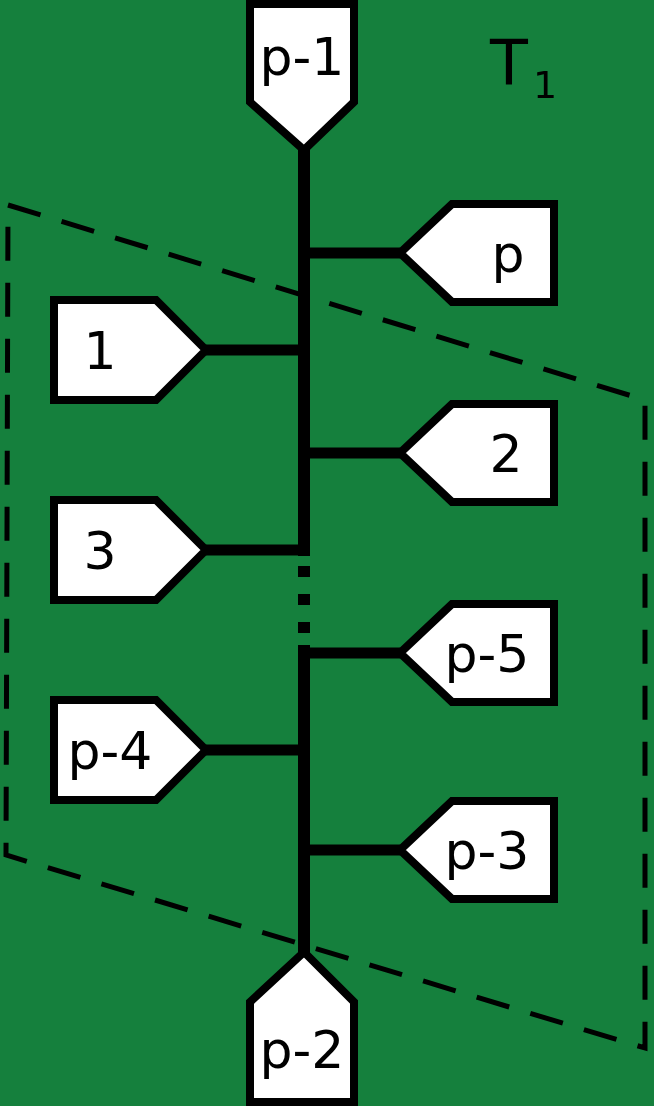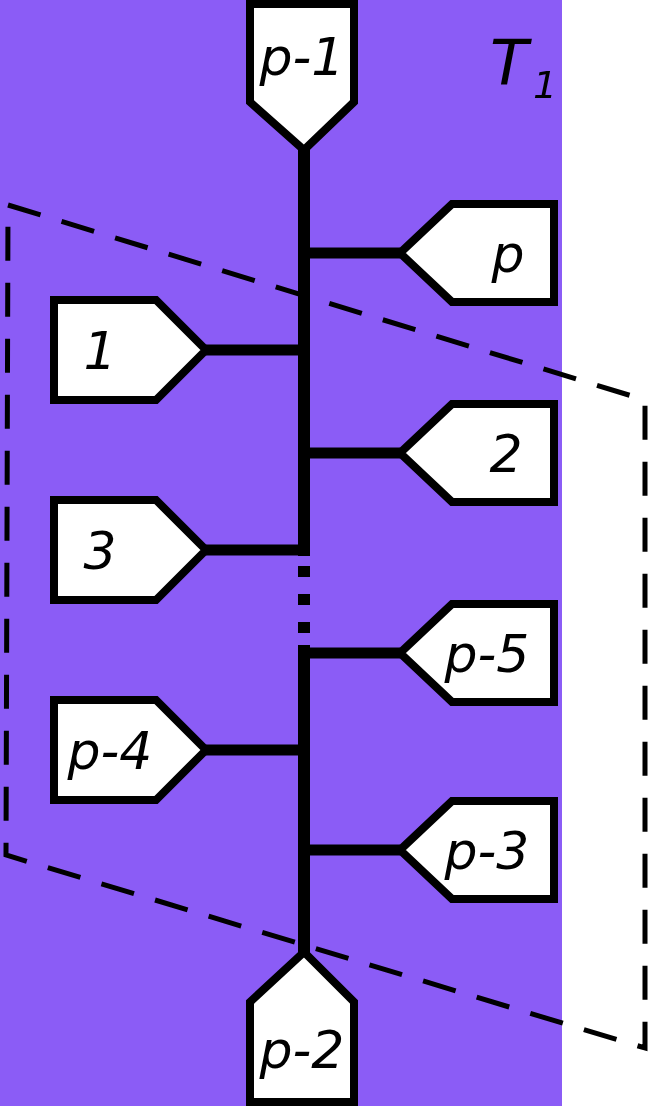--- a/index.html
+++ b/index.html
@@ -8,24 +8,23 @@
     background: #ffffff;
   }
   body {
     width: 654px;
     height: 1106px;
     font-family: "DejaVu Sans", sans-serif;
     overflow: hidden;
   }
   #diagram-root {
     position: relative;
-    width: 562px;
+    width: 654px;
     height: 1106px;
-    background: #8b5cf6;
-    font-style: italic;
+    background: #15803d;
   }
   svg.diagram-canvas {
     position: absolute;
     top: 0;
     left: 0;
     width: 654px;
     height: 1106px;
     display: block;
   }
   .node-shape {

